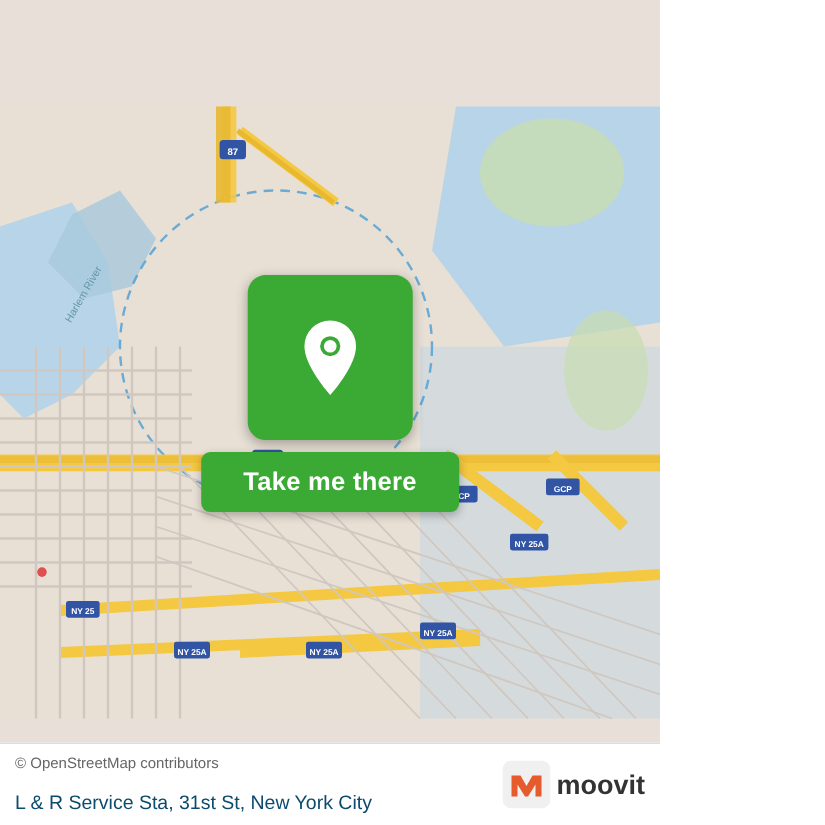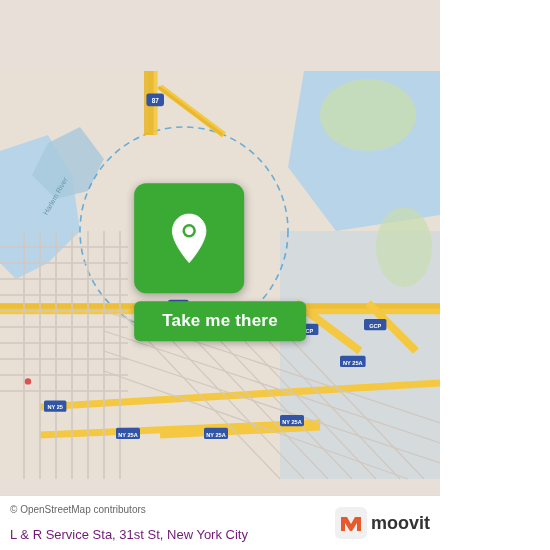--- a/index.html
+++ b/index.html
@@ -28,21 +28,21 @@
     }
 
     
     #take-me-there-card {
       position: absolute;
       top: 50%;
       left: 50%;
       transform: translate(-50%, -58%);
       display: flex;
       flex-direction: column;
-      align-items: flex-start;
+      align-items: center;
       gap: 0;
     }
 
     #location-pin-bg {
       width: 110px;
       height: 110px;
       background: #3aaa35;
       border-radius: 12px;
       display: flex;
       align-items: center;
@@ -84,21 +84,21 @@
       gap: 10px;
     }
 
     #copyright-text {
       font-size: 10px;
       color: #666;
     }
 
     #location-name {
       font-size: 13px;
-      color: #701a75;
+      color: #0c4a6e;
       font-weight: 500;
       margin-top: 2px;
     }
 
     #moovit-logo {
       display: flex;
       align-items: center;
       gap: 4px;
       padding-left: 10px;
     }

